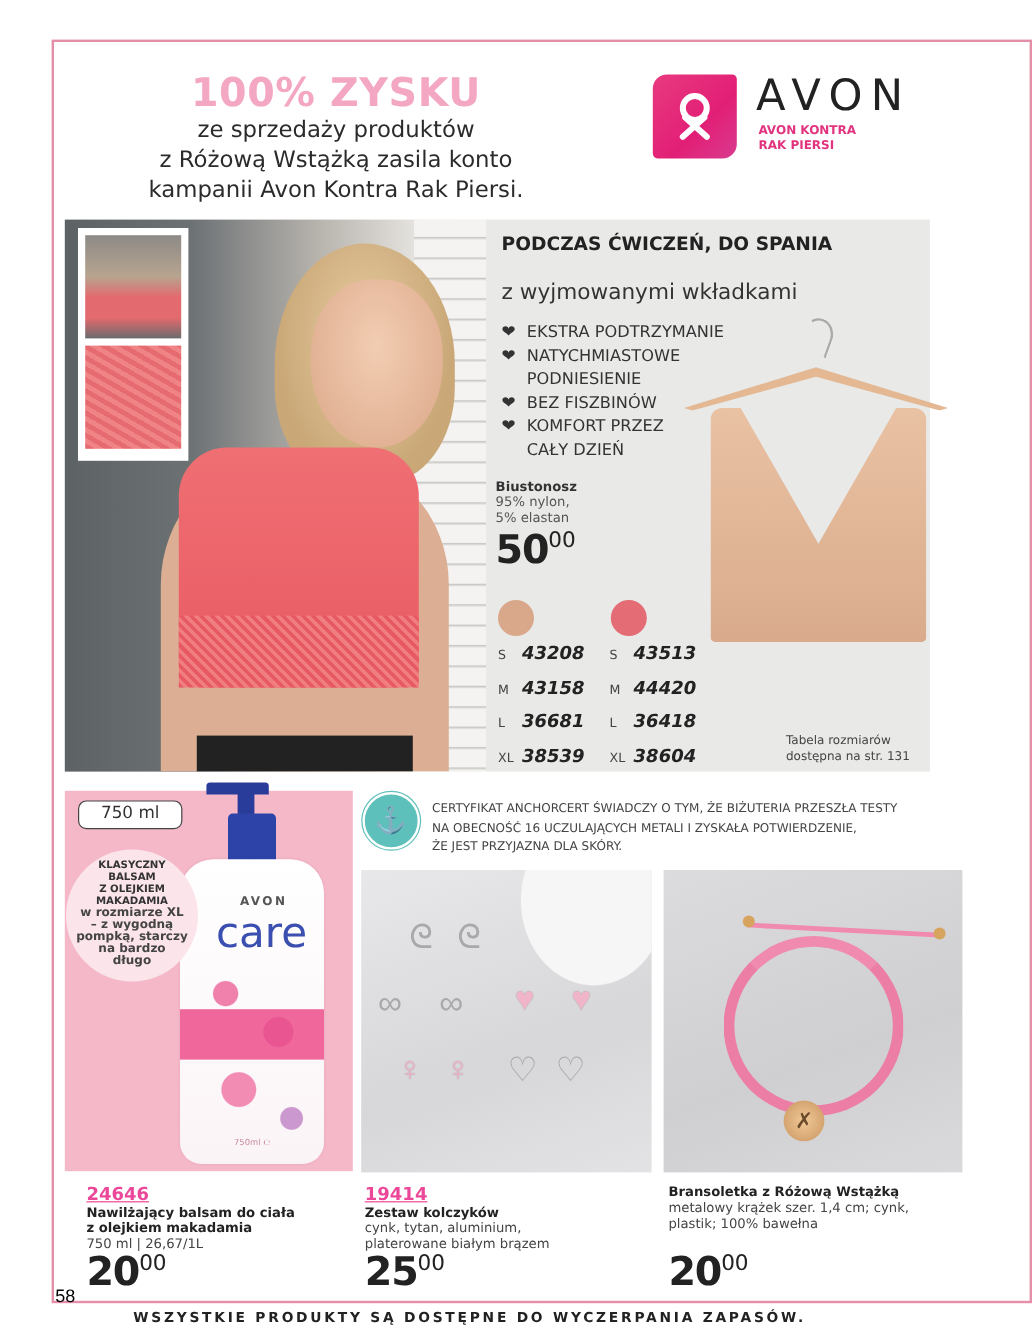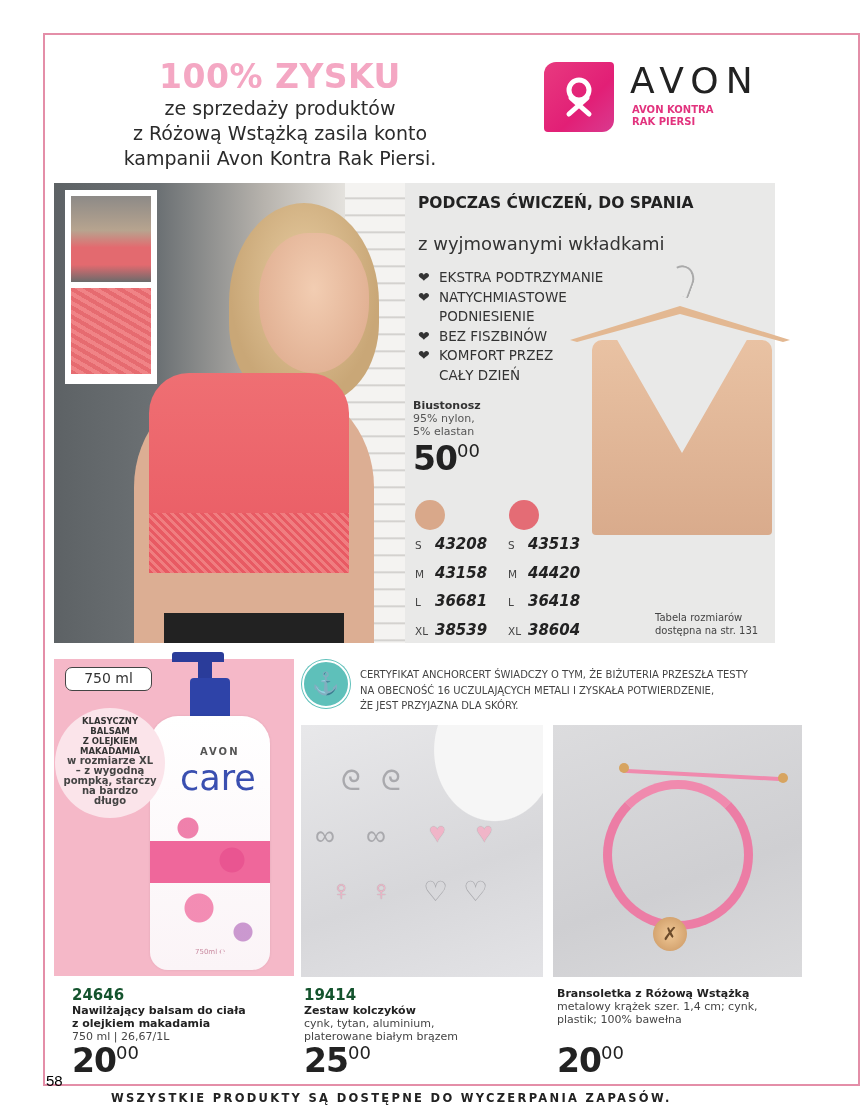--- a/index.html
+++ b/index.html
@@ -87,21 +87,21 @@
     .earrings-img { left: 301px; top: 725px; width: 242px; height: 252px; background: radial-gradient(ellipse at 80% 10%, #f6f6f6 0 60px, transparent 61px), linear-gradient(160deg, #e8e8ea, #d7d7da 60%, #e3e3e6); overflow: hidden; }
     .ear { position: absolute; font-size: 28px; color: #a9a9ad; }
     .ear.pink { color: #f0b5c8; text-shadow: 0 0 1px #999; }
     .bracelet-img { left: 553px; top: 725px; width: 249px; height: 252px; background: linear-gradient(160deg, #dcdcde, #cfcfd2 60%, #dadadc); overflow: hidden; }
     .bracelet-ring { position: absolute; left: 50px; top: 55px; width: 150px; height: 150px; border-radius: 50%; border: 9px solid #ec7da5; border-top-color: #f08aae; }
     .bracelet-cord { position: absolute; left: 70px; top: 48px; width: 160px; height: 4px; background: #f08aae; transform: rotate(3deg); }
     .bead { position: absolute; width: 10px; height: 10px; border-radius: 50%; background: #d7a460; }
     .charm { position: absolute; left: 100px; top: 192px; width: 34px; height: 34px; border-radius: 50%; background: radial-gradient(circle, #f0c896, #c99560); color: #6b4a2a; text-align: center; font-size: 18px; line-height: 34px; }
 
     .p-block { font-family: "DejaVu Sans", sans-serif; }
-    .p-code { font-weight: bold; font-size: 15px; line-height: 17px; color: #14532d; }
+    .p-code { font-weight: bold; font-size: 15px; line-height: 17px; color: #ec4899; text-decoration: underline; }
     .p-title { font-weight: bold; font-size: 11px; line-height: 13px; color: #222; }
     .p-desc { font-size: 11px; line-height: 13px; color: #444; }
     .lotion-info { left: 72px; top: 987px; width: 225px; }
     .earrings-info { left: 304px; top: 987px; width: 240px; }
     .bracelet-info { left: 557px; top: 987px; width: 240px; }
     .lotion-price { left: 72px; top: 1042px; }
     .earrings-price { left: 304px; top: 1042px; }
     .bracelet-price { left: 557px; top: 1042px; }
 
     .page-num { left: 46px; top: 1072px; font-family: "Liberation Sans", sans-serif; font-size: 15px; color: #000000; }

